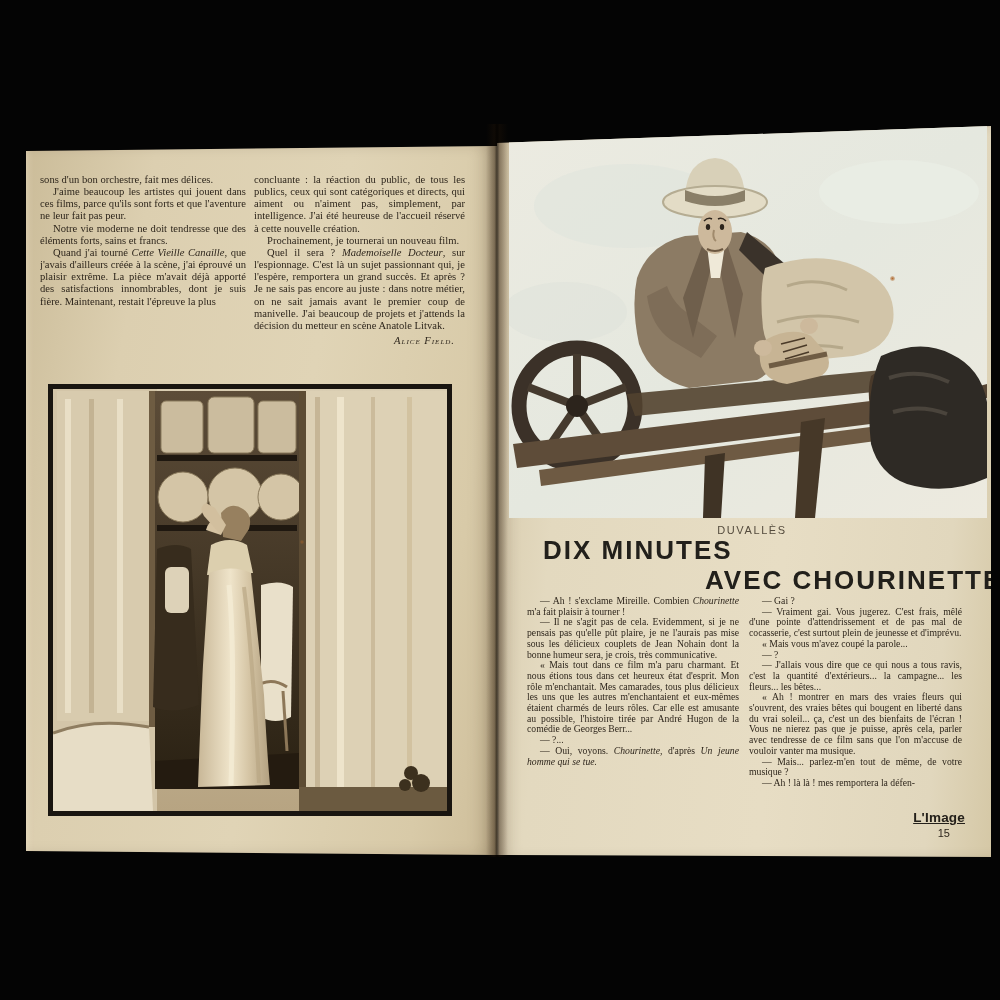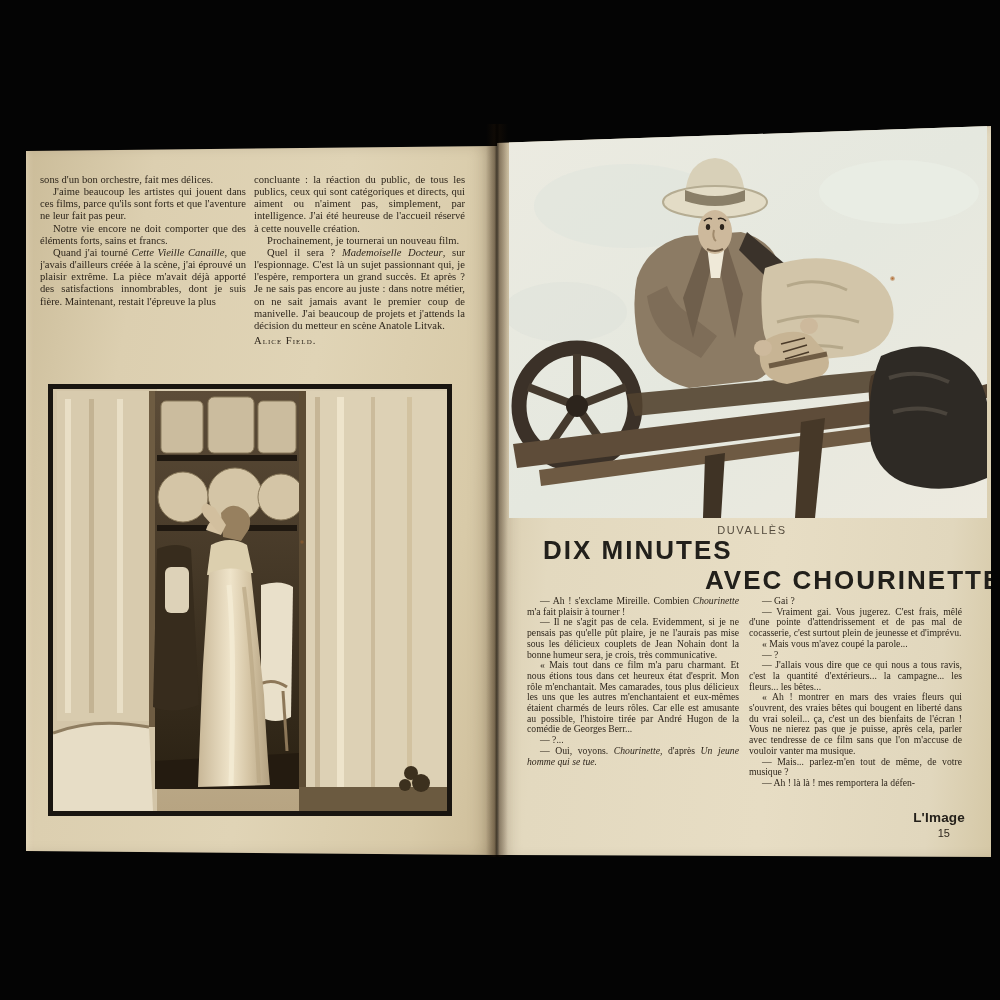--- a/index.html
+++ b/index.html
@@ -29,59 +29,59 @@
   .col{position:absolute;text-align:justify;color:#2e261c;overflow:hidden;}
   .page-left .col{font-size:10.6px;line-height:12.15px;top:28px;height:213px;width:206px;}
   #l-col1{left:14px;}
   #l-col2{left:228px;width:211px;}
   .page-right .col{font-size:9.7px;line-height:10.7px;top:470px;height:228px;width:212px;}
   #r-col1{left:30px;}
   #r-col2{left:252px;width:213px;}
   .para{margin:0;text-indent:13px;}
   .para.noindent{text-indent:0;}
   .it{font-style:italic;}
-  .byline{text-align:left;font-variant:small-caps;letter-spacing:1px;padding:3px 10px 0 0;}
+  .byline{text-align:right;font-variant:small-caps;letter-spacing:1px;padding:3px 10px 0 0;font-style:italic;}
   .photo-left{
     position:absolute;left:22px;top:238px;width:394px;height:422px;
     border:5px solid #191510;background:#cfc0a4;
   }
   .photo-right{position:absolute;left:12px;top:0;width:478px;height:392px;}
   .photo-caption{
     position:absolute;left:180px;top:398px;width:150px;text-align:center;
     font-family:"Liberation Sans",sans-serif;font-size:11px;letter-spacing:1.6px;color:#544b3d;
   }
   .headline{
     position:absolute;font-family:"Liberation Sans",sans-serif;font-weight:bold;
     color:#22201b;font-size:26px;letter-spacing:2px;line-height:1;white-space:nowrap;
   }
   .headline.h1{left:46px;top:411px;}
   .headline.h2{left:208px;top:441px;}
   .brand{
     position:absolute;right:26px;top:684px;font-family:"Liberation Sans",sans-serif;
-    font-weight:bold;font-size:13.5px;color:#24201a;letter-spacing:.2px;
+    font-weight:bold;font-size:13.5px;color:#24201a;letter-spacing:.2px;text-decoration:underline;
   }
   .pagenum{
     position:absolute;right:41px;top:701px;font-family:"Liberation Sans",sans-serif;
     font-size:11px;color:#2e261c;
   }
   .speck{position:absolute;border-radius:50%;pointer-events:none;}
   .speck.s1{left:393px;top:150px;width:5px;height:5px;background:radial-gradient(circle,#b06a30,rgba(176,106,48,0));}
   .speck.s2{left:274px;top:394px;width:4px;height:4px;background:radial-gradient(circle,#8a5a2c,rgba(138,90,44,0));}
   svg{display:block;}
 </style>
 </head>
 <body>
 
 <div class="stage">
 
   <div class="page page-left">
     <div id="l-col1" class="col">
         <p class="para noindent"><span>sons d'un bon orchestre, fait mes délices.</span></p>
         <p class="para"><span>J'aime beaucoup les artistes qui jouent dans ces films, parce qu'ils sont forts et que l'aventure ne leur fait pas peur.</span></p>
-        <p class="para"><span>Notre vie encore ne doit comporter que des éléments forts, sains et francs.</span></p>
+        <p class="para"><span>Notre vie moderne ne doit tendresse que des éléments forts, sains et francs.</span></p>
         <p class="para"><span>Quand j'ai tourné </span><span class="it">Cette Vieille Canaille</span><span>, que j'avais d'ailleurs créée à la scène, j'ai éprouvé un plaisir extrême. La pièce m'avait déjà apporté des satisfactions innombrables, dont je suis fière. Maintenant, restait l'épreuve la plus</span></p>
       </div>
     <div id="l-col2" class="col">
         <p class="para noindent"><span>concluante : la réaction du public, de tous les publics, ceux qui sont catégoriques et directs, qui aiment ou n'aiment pas, simplement, par intelligence. J'ai été heureuse de l'accueil réservé à cette nouvelle création.</span></p>
         <p class="para"><span>Prochainement, je tournerai un nouveau film.</span></p>
         <p class="para"><span>Quel il sera ? </span><span class="it">Mademoiselle Docteur</span><span>, sur l'espionnage. C'est là un sujet passionnant qui, je l'espère, remportera un grand succès. Et après ? Je ne sais pas encore au juste : dans notre métier, on ne sait jamais avant le premier coup de manivelle. J'ai beaucoup de projets et j'attends la décision du metteur en scène Anatole Litvak.</span></p>
         <p class="para noindent byline"><span>Alice Field.</span></p>
       </div>
 
     <div class="photo-left">

